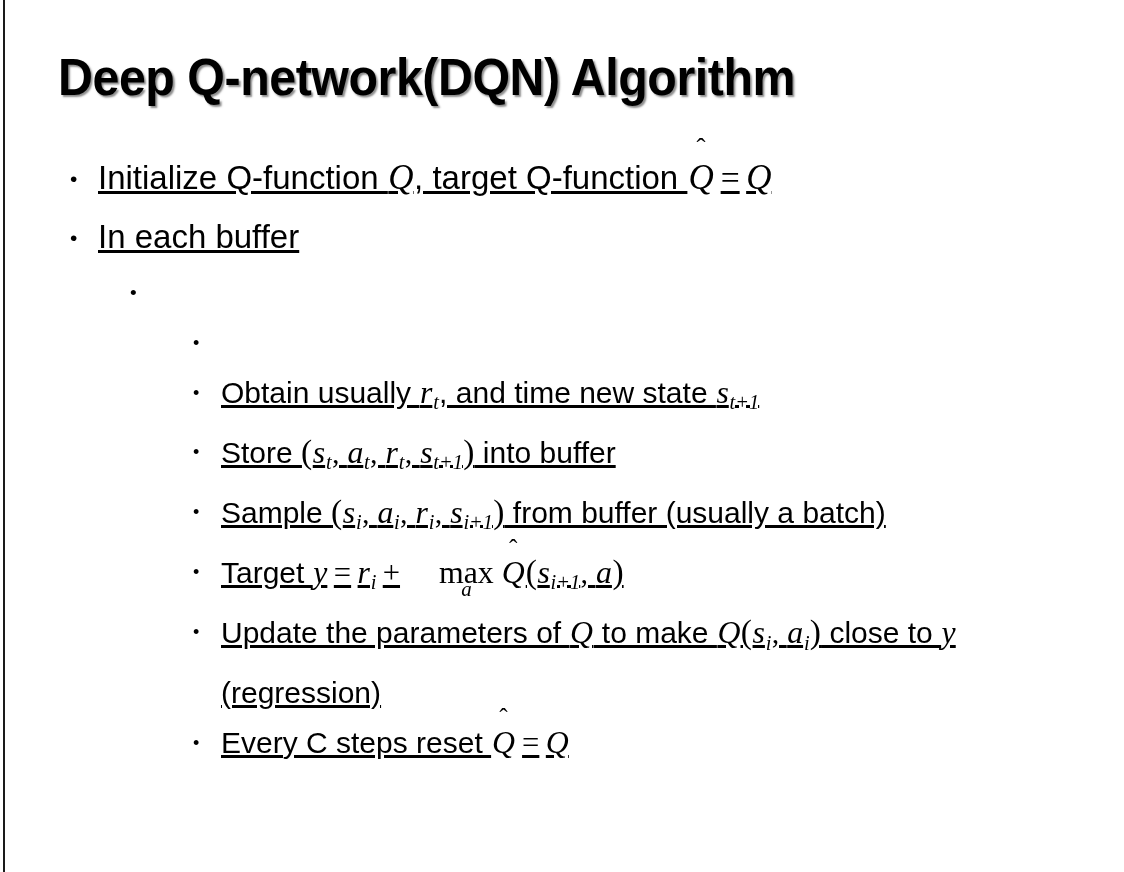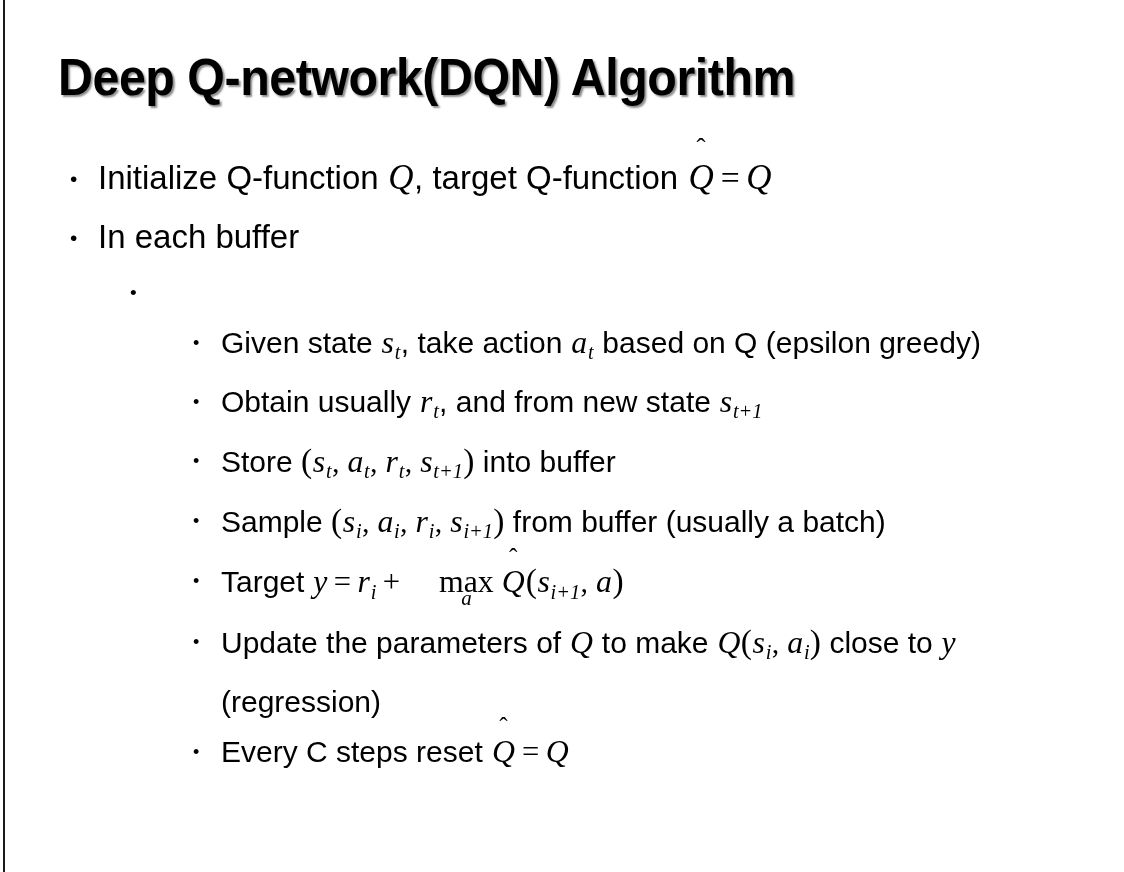--- a/index.html
+++ b/index.html
@@ -58,20 +58,21 @@
     font-weight: normal;
   }
   .bullet .marker {
     position: absolute;
     font-family: "Liberation Sans", sans-serif;
     line-height: 1;
     color: #000000;
   }
   .bullet .txt {
     display: block;
+    text-decoration: underline;
   }
 
   
   .lvl1 {
     font-size: 33px;
     line-height: 59px;
     padding-left: 98px;
     min-height: 59px;
   }
   .lvl1 .marker {
@@ -203,26 +204,25 @@
       <span class="marker">•</span>
       <span class="txt">In each buffer</span>
     </div>
 
     <div class="bullet lvl2">
       <span class="marker">•</span>
     </div>
 
     <div class="bullet lvl3">
       <span class="marker">•</span>
-      <span class="txt"><span>Given state </span><span class="mi">s</span><span class="msub">t</span><span>, take action </span><span class="mi">a</span><span class="msub">t</span><span> based on Q (epsilon greedy)</span></span>
-    </div>
-
-    <div class="bullet lvl3">
-      <span class="marker">•</span>
-      <span class="txt"><span>Obtain usually </span><span class="mi">r</span><span class="msub">t</span><span>, and from new state </span><span class="mi">s</span><span class="msub">t+1</span></span>
+    </div>
+
+    <div class="bullet lvl3">
+      <span class="marker">•</span>
+      <span class="txt"><span>Obtain usually </span><span class="mi">r</span><span class="msub">t</span><span>, and time new state </span><span class="mi">s</span><span class="msub">t+1</span></span>
     </div>
 
     <div class="bullet lvl3">
       <span class="marker">•</span>
       <span class="txt"><span>Store </span><span class="mpar">(</span><span class="mi">s</span><span class="msub">t</span><span class="mcomma">, </span><span class="mi">a</span><span class="msub">t</span><span class="mcomma">, </span><span class="mi">r</span><span class="msub">t</span><span class="mcomma">, </span><span class="mi">s</span><span class="msub">t+1</span><span class="mpar">)</span><span> into buffer</span></span>
     </div>
 
     <div class="bullet lvl3">
       <span class="marker">•</span>
       <span class="txt"><span>Sample </span><span class="mpar">(</span><span class="mi">s</span><span class="msub">i</span><span class="mcomma">, </span><span class="mi">a</span><span class="msub">i</span><span class="mcomma">, </span><span class="mi">r</span><span class="msub">i</span><span class="mcomma">, </span><span class="mi">s</span><span class="msub">i+1</span><span class="mpar">)</span><span> from buffer (usually a batch)</span></span>

